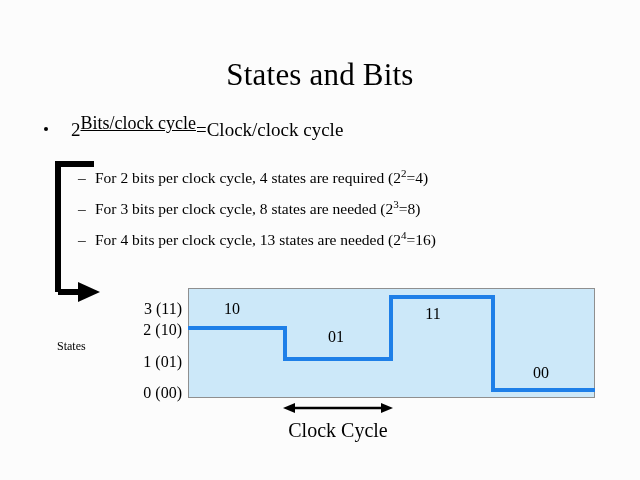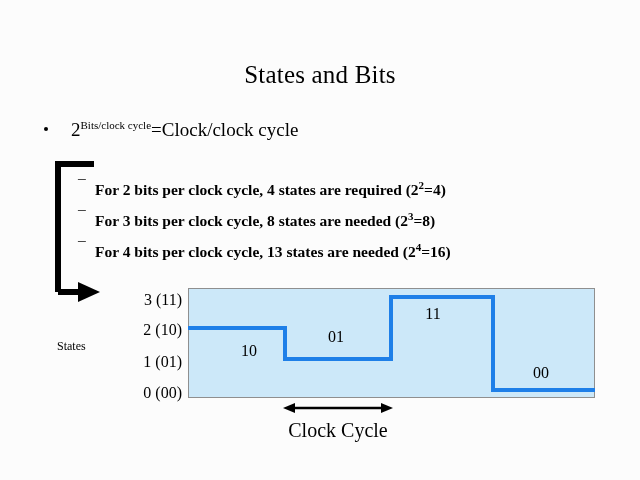--- a/index.html
+++ b/index.html
@@ -22,21 +22,21 @@
     height: 480px;
   }
 
   
   #slide-title {
     position: absolute;
     top: 58px;
     left: 0;
     width: 640px;
     text-align: center;
-    font-size: 25px;
+    font-size: 31px;
     line-height: 34px;
     letter-spacing: 0.2px;
     color: #000;
   }
 
   
   #bullet-l1 {
     position: absolute;
     top: 118px;
     left: 44px;
@@ -53,44 +53,44 @@
     height: 4px;
     background: #000;
     border-radius: 50%;
   }
   #bullet-l1 .txt {
     position: absolute;
     left: 27px;
     top: 0;
   }
   .sup {
-    font-size: 11px;
+    font-size: 18px;
     vertical-align: super;
     line-height: 0;
+    text-decoration: underline;
   }
 
   
   .bullet-l2 {
     position: absolute;
     left: 78px;
     width: 540px;
     font-size: 15.5px;
     line-height: 18px;
     white-space: nowrap;
   }
   .bullet-l2 .dash {
     position: absolute;
     left: 0;
     top: 0;
   }
   .bullet-l2 .txt {
     position: absolute;
     left: 17px;
-    top: 12px;
-    font-weight: bold;
+    top: 0;
   }
   #bullet-l2-0 { top: 169px; }
   #bullet-l2-1 { top: 200px; }
   #bullet-l2-2 { top: 231px; }
   .sup2 {
     font-size: 11px;
     vertical-align: super;
     line-height: 0;
   }
 
@@ -209,31 +209,31 @@
     <path d="M 26 122 L 48 132 L 26 142 Z" fill="#000000"></path>
   </svg>
 
   <div id="chart-area">
 
     <div id="chart-box"></div>
 
     <div id="states-axis-label">States</div>
 
     <div id="ytick-wrap">
-      <div class="ytick" style="top:3px">3 (11)</div>
+      <div class="ytick" style="top:12px">3 (11)</div>
       <div class="ytick" style="top:33px">2 (10)</div>
       <div class="ytick" style="top:65px">1 (01)</div>
       <div class="ytick" style="top:96px">0 (00)</div>
     </div>
 
     <svg id="waveform-svg" viewBox="0 0 407 110" preserveAspectRatio="none">
       <polyline points="0,40 97,40 97,71 203,71 203,9 305,9 305,102 407,102" fill="none" stroke="#1e7fe8" stroke-width="4" stroke-linejoin="miter" vector-effect="non-scaling-stroke"></polyline>
     </svg>
 
-    <div class="wave-label" style="left:249px; top:300px;margin-top:42px;">10</div>
+    <div class="wave-label" style="left:232px; top:300px;">10</div>
     <div class="wave-label" style="left:336px; top:328px;">01</div>
     <div class="wave-label" style="left:433px; top:305px;">11</div>
     <div class="wave-label" style="left:541px; top:364px;text-align:center;">00</div>
 
     <svg id="clockcycle-arrow" viewBox="0 0 112 16">
       <line x1="10" y1="8" x2="102" y2="8" stroke="#000000" stroke-width="2.4"></line>
       <path d="M 1 8 L 13 3 L 13 13 Z" fill="#000000"></path>
       <path d="M 111 8 L 99 3 L 99 13 Z" fill="#000000"></path>
     </svg>
 

